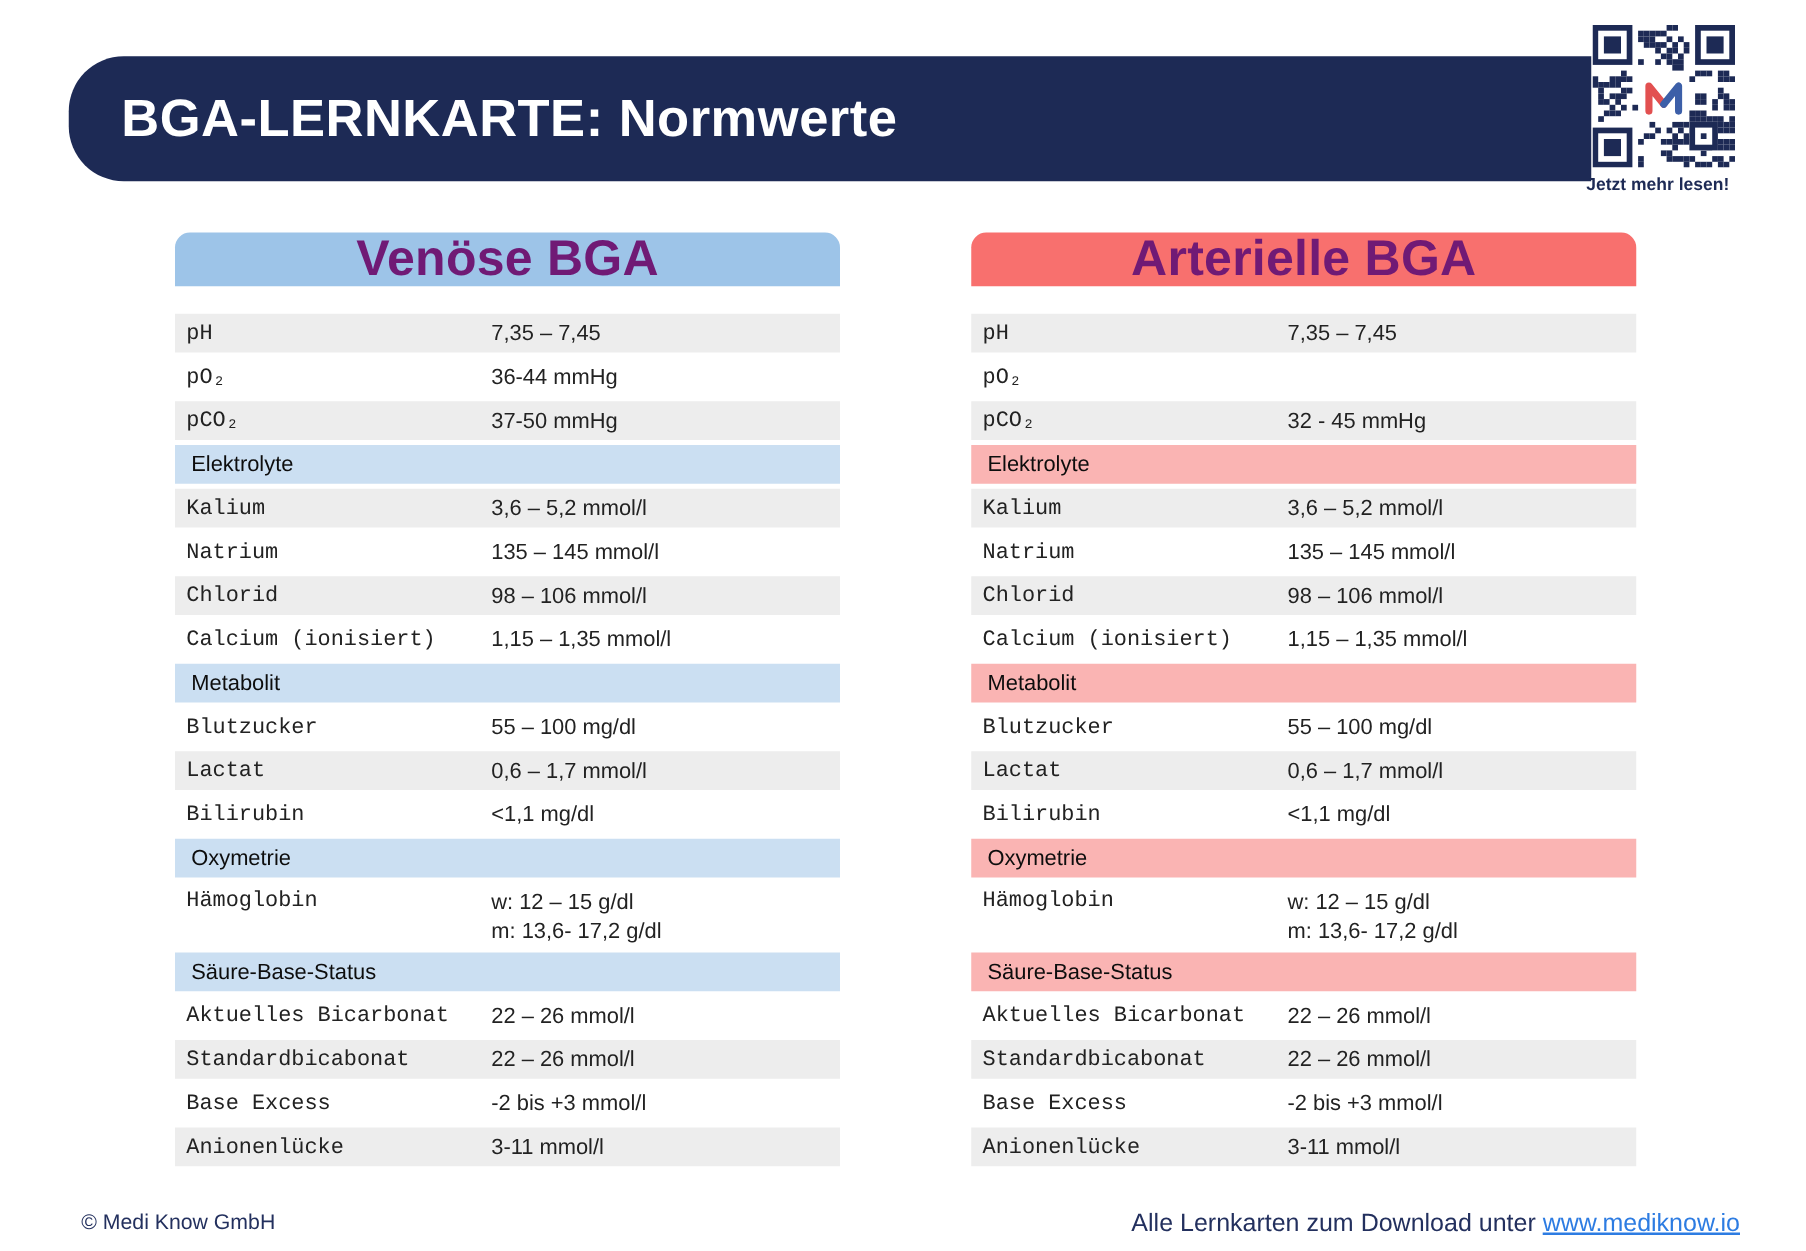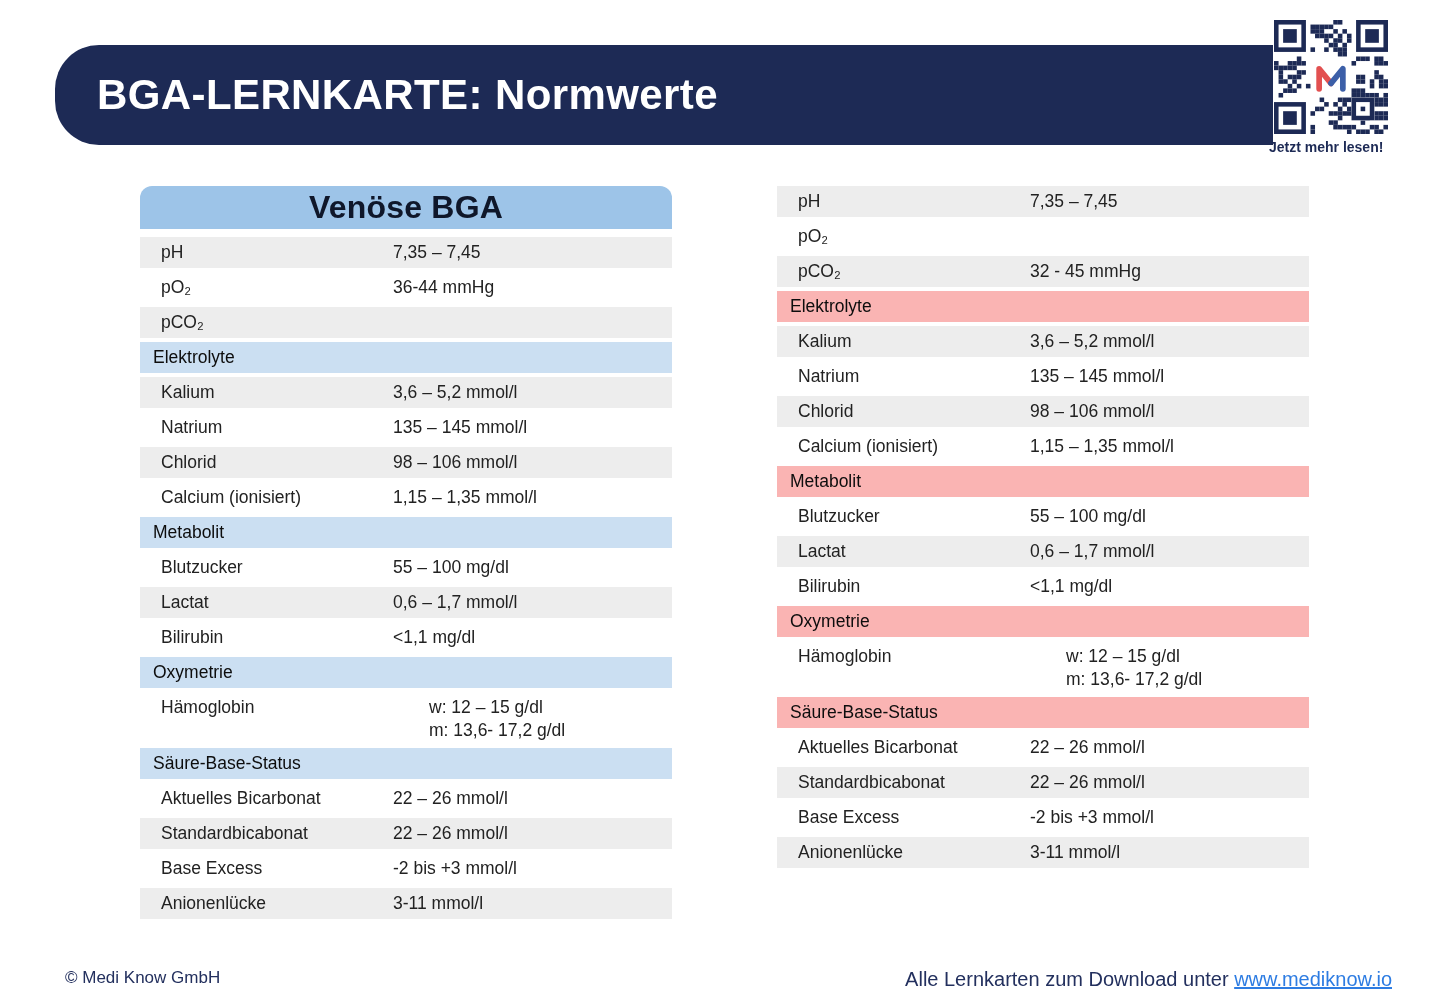--- a/index.html
+++ b/index.html
@@ -24,32 +24,32 @@
   .qr-block svg{display:block;margin:0 auto;}
   .qr-caption{
     margin-top:5px;font-size:14px;font-weight:700;
     color:var(--banner-navy,#1d2a55);white-space:nowrap;
   }
   
   .card{position:absolute;top:186px;width:532px;}
   .card-venous{left:140px;}
   .card-arterial{left:777px;}
   .card-title{
-    height:43px;margin-bottom:8px;border-radius:12px 12px 0 0;
+    height:43px;margin-bottom:22px;border-radius:12px 12px 0 0;
     display:flex;align-items:center;justify-content:center;
-    font-size:32px;font-weight:800;color:#0f172a;letter-spacing:.2px;
+    font-size:40px;font-weight:800;color:#701a75;letter-spacing:.2px;
   }
   .row{
     min-height:31px;margin-bottom:4px;display:flex;align-items:center;
     font-size:17.5px;color:#222222;
   }
   .row.gray{background:var(--row-gray,#ededed);}
   .row.white{background:#ffffff;}
-  .row.tall{align-items:flex-start;padding-top:4px;min-height:52px;line-height:23px;box-sizing:border-box;gap:36px;}
-  .cell-label{width:253px;padding-left:21px;box-sizing:border-box;}
+  .row.tall{align-items:flex-start;padding-top:4px;min-height:52px;line-height:23px;box-sizing:border-box;}
+  .cell-label{width:253px;padding-left:9px;box-sizing:border-box;font-family:Liberation Mono, monospace;}
   .cell-value{flex:1;padding-right:6px;}
   .row.section{font-weight:400;color:#0d0d0d;padding-left:13px;box-sizing:border-box;}
   
   .footer-left{
     position:absolute;left:65px;top:968px;font-size:17px;
     color:var(--footer-navy,#23305e);
   }
   .footer-right{
     position:absolute;right:53px;top:968px;font-size:20px;
     color:var(--footer-navy,#23305e);white-space:nowrap;
@@ -240,20 +240,21 @@
       <div class="row gray">
         <div class="cell-label">pH</div>
         <div class="cell-value">7,35 – 7,45</div>
       </div>
       <div class="row white">
         <div class="cell-label">pO₂</div>
         <div class="cell-value">36-44 mmHg</div>
       </div>
       <div class="row gray">
         <div class="cell-label">pCO₂</div>
+        <div class="cell-value">37-50 mmHg</div>
       </div>
       <div class="row section" style="background: rgb(203, 223, 242);">
         <span>Elektrolyte</span>
       </div>
       <div class="row gray">
         <div class="cell-label">Kalium</div>
         <div class="cell-value">3,6 – 5,2 mmol/l</div>
       </div>
       <div class="row white">
         <div class="cell-label">Natrium</div>
@@ -308,20 +309,21 @@
         <div class="cell-value">-2 bis +3 mmol/l</div>
       </div>
       <div class="row gray">
         <div class="cell-label">Anionenlücke</div>
         <div class="cell-value">3-11 mmol/l</div>
       </div>
     </div>
 </div>
 
 <div class="card card-arterial">
+  <div class="card-title" style="background: rgb(248, 112, 110);">Arterielle BGA</div>
   <div>
       <div class="row gray">
         <div class="cell-label">pH</div>
         <div class="cell-value">7,35 – 7,45</div>
       </div>
       <div class="row white">
         <div class="cell-label">pO₂</div>
       </div>
       <div class="row gray">
         <div class="cell-label">pCO₂</div>

